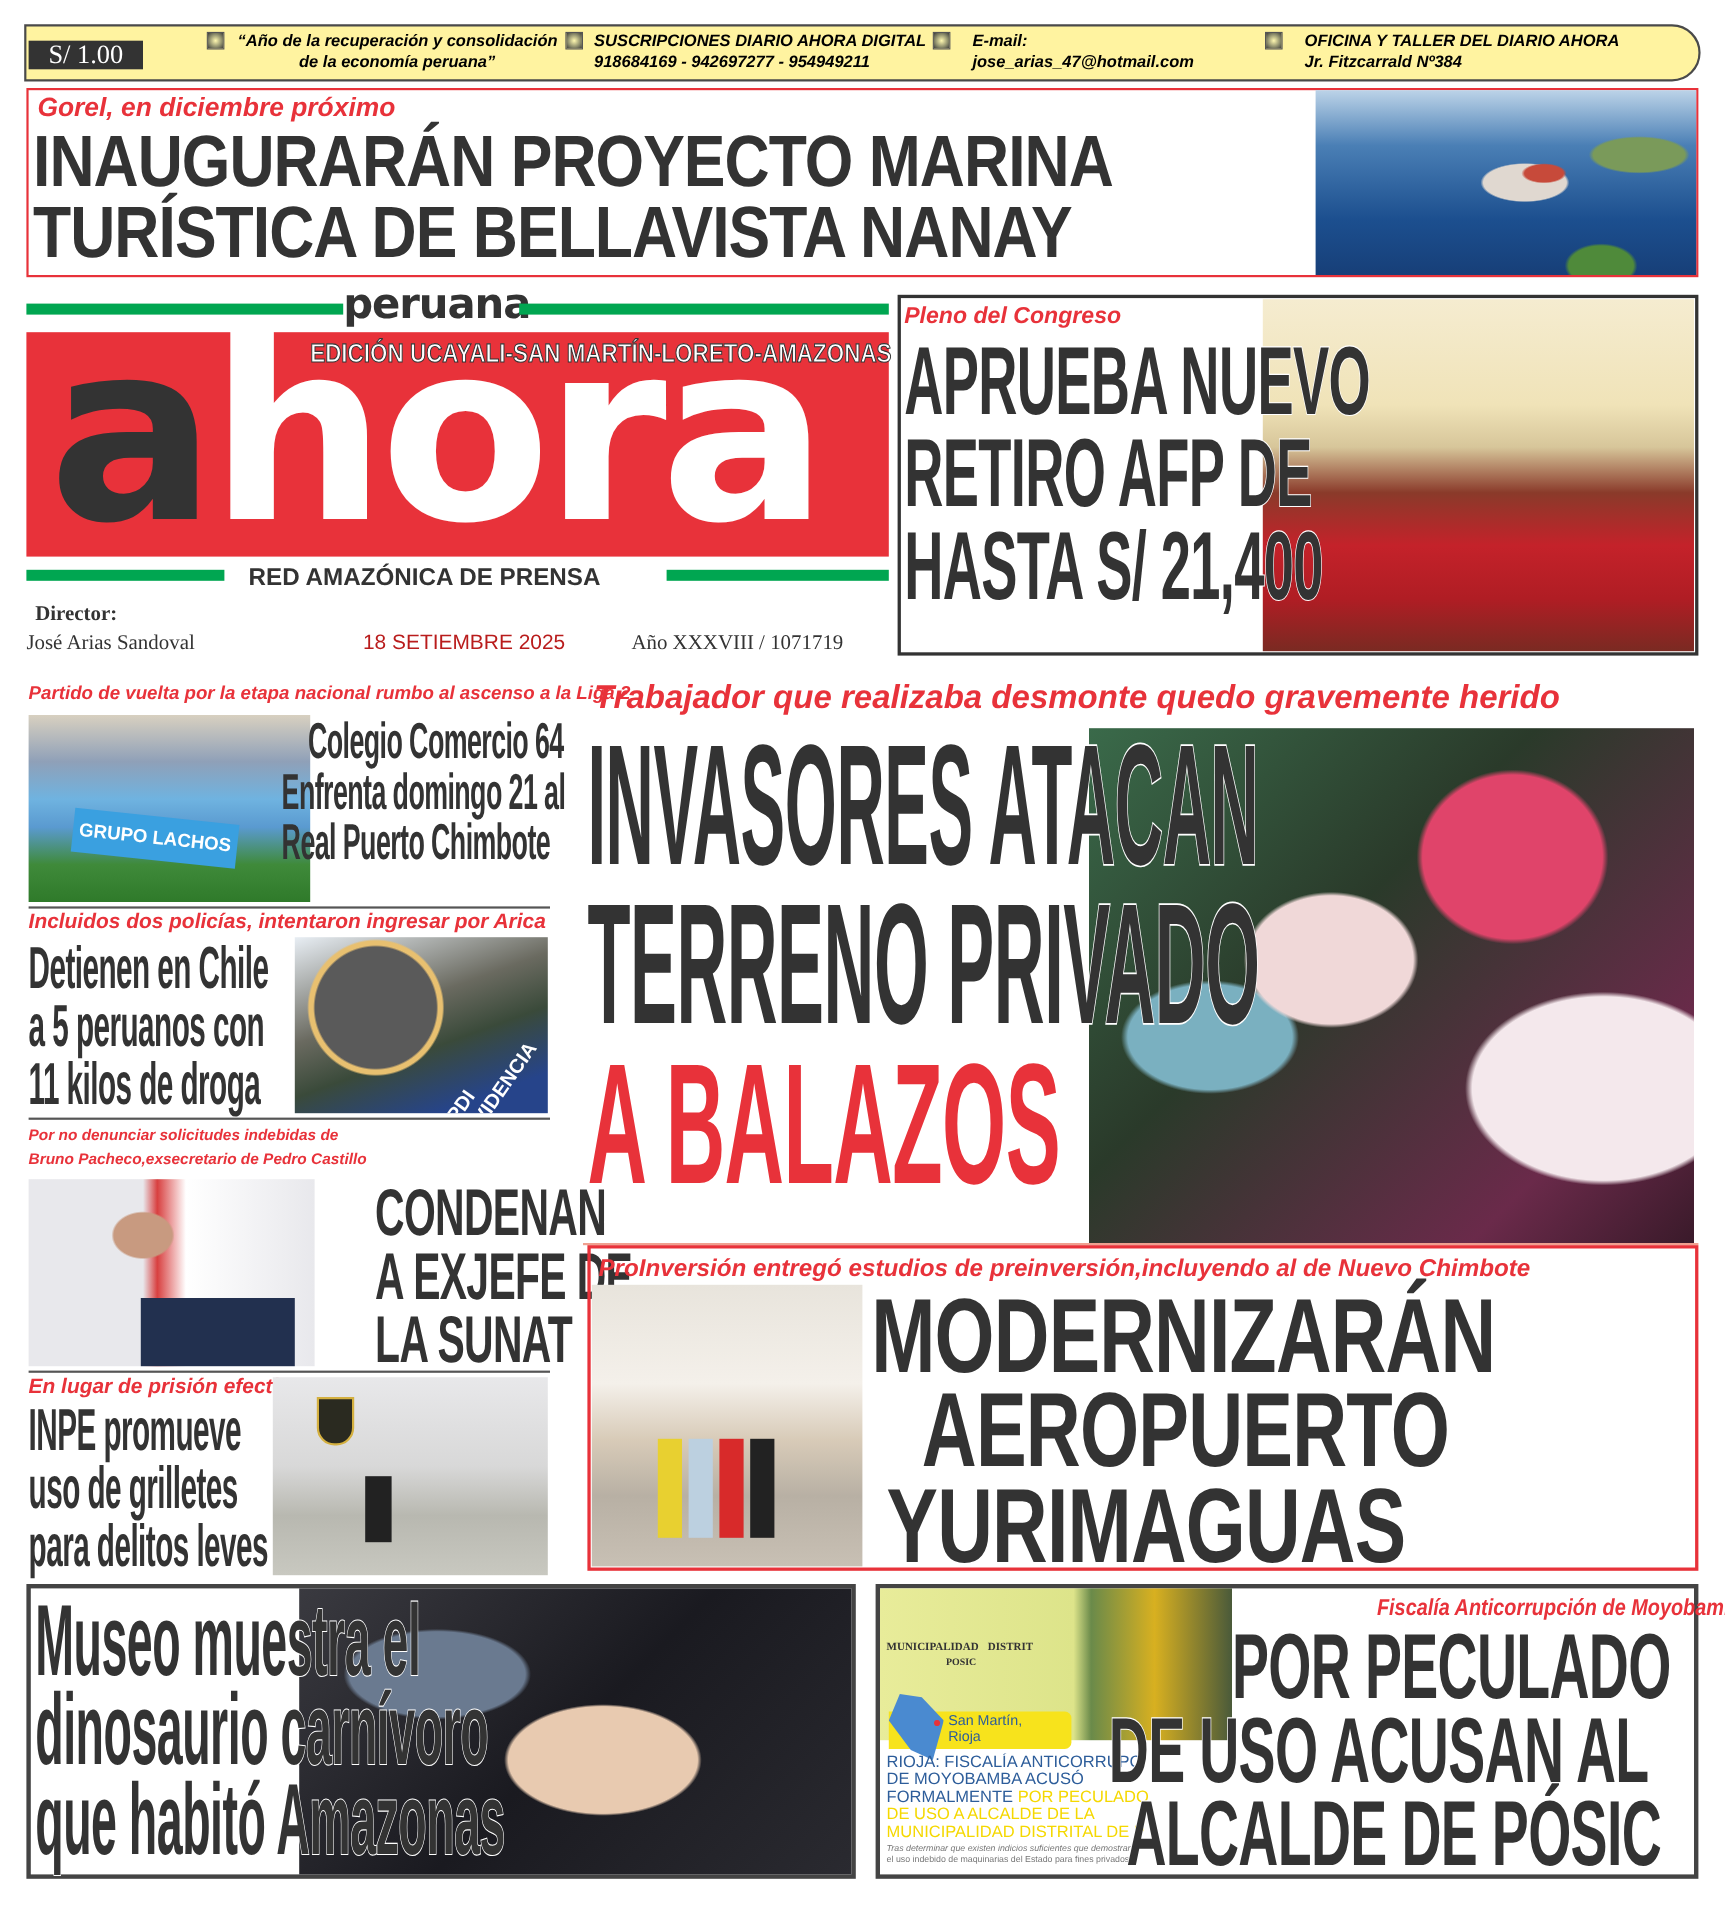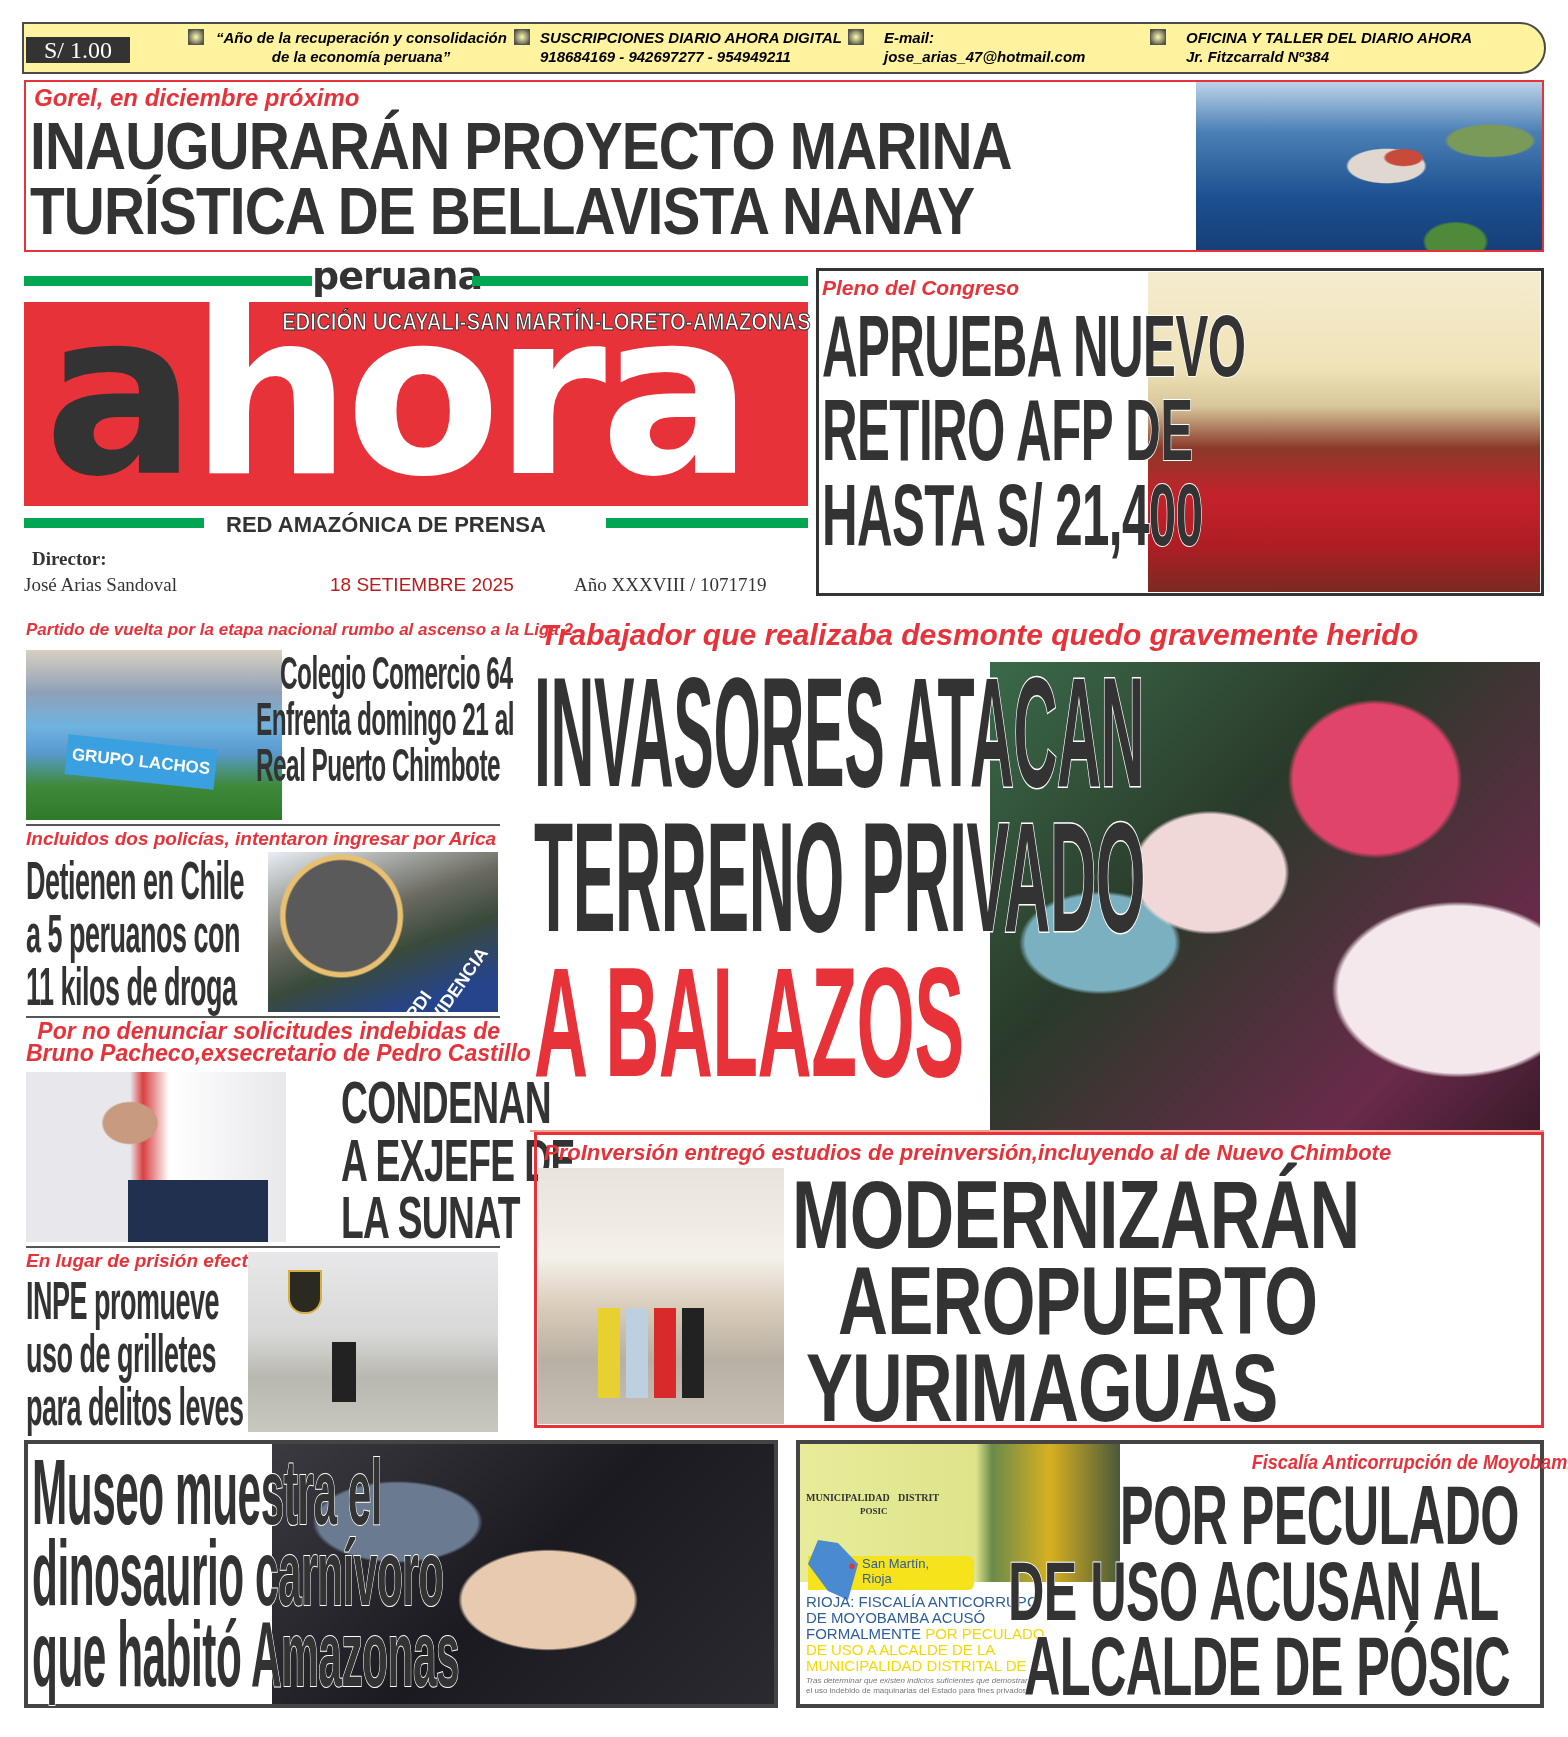--- a/index.html
+++ b/index.html
@@ -166,21 +166,21 @@
 <div id="drug-photo" class="photo">
   <div style="position:absolute; left:130px; top:110px; color:#fff; font-weight:900; font-size:18px; transform:rotate(-55deg);">PDI EVIDENCIA</div>
 </div>
 <div class="abs head" style="left:26px; top:854px; font-size:54px; line-height:0.98;">
   <div class="squeeze" style="transform:scaleX(0.5);">Detienen en Chile</div><br>
   <div class="squeeze" style="transform:scaleX(0.5);">a 5 peruanos con</div><br>
   <div class="squeeze" style="transform:scaleX(0.5);">11 kilos de droga</div>
 </div>
 
 <div class="hr" style="top:1016px;"></div>
-<div class="abs kicker" style="left:26px; top:1020px; width:474px; text-align:right; font-size:23px; line-height:22px;">
+<div class="abs kicker" style="left:26px; top:1020px; width:474px; text-align:left; font-size:14px; line-height:22px;">
   <div>Por no denunciar solicitudes indebidas de</div>
   <div>Bruno Pacheco,exsecretario de Pedro Castillo</div>
 </div>
 <div id="sunat-photo" class="photo"></div>
 <div id="sunat-podium" class="abs"></div>
 <div class="abs head" style="left:246px; top:1074px; font-size:60px; line-height:0.96; text-align:right; width:250px;">
   <div style="transform:scaleX(0.62); transform-origin:right top;">CONDENAN</div>
   <div style="transform:scaleX(0.62); transform-origin:right top;">A EXJEFE DE</div>
   <div style="transform:scaleX(0.62); transform-origin:right top;">LA SUNAT</div>
 </div>

